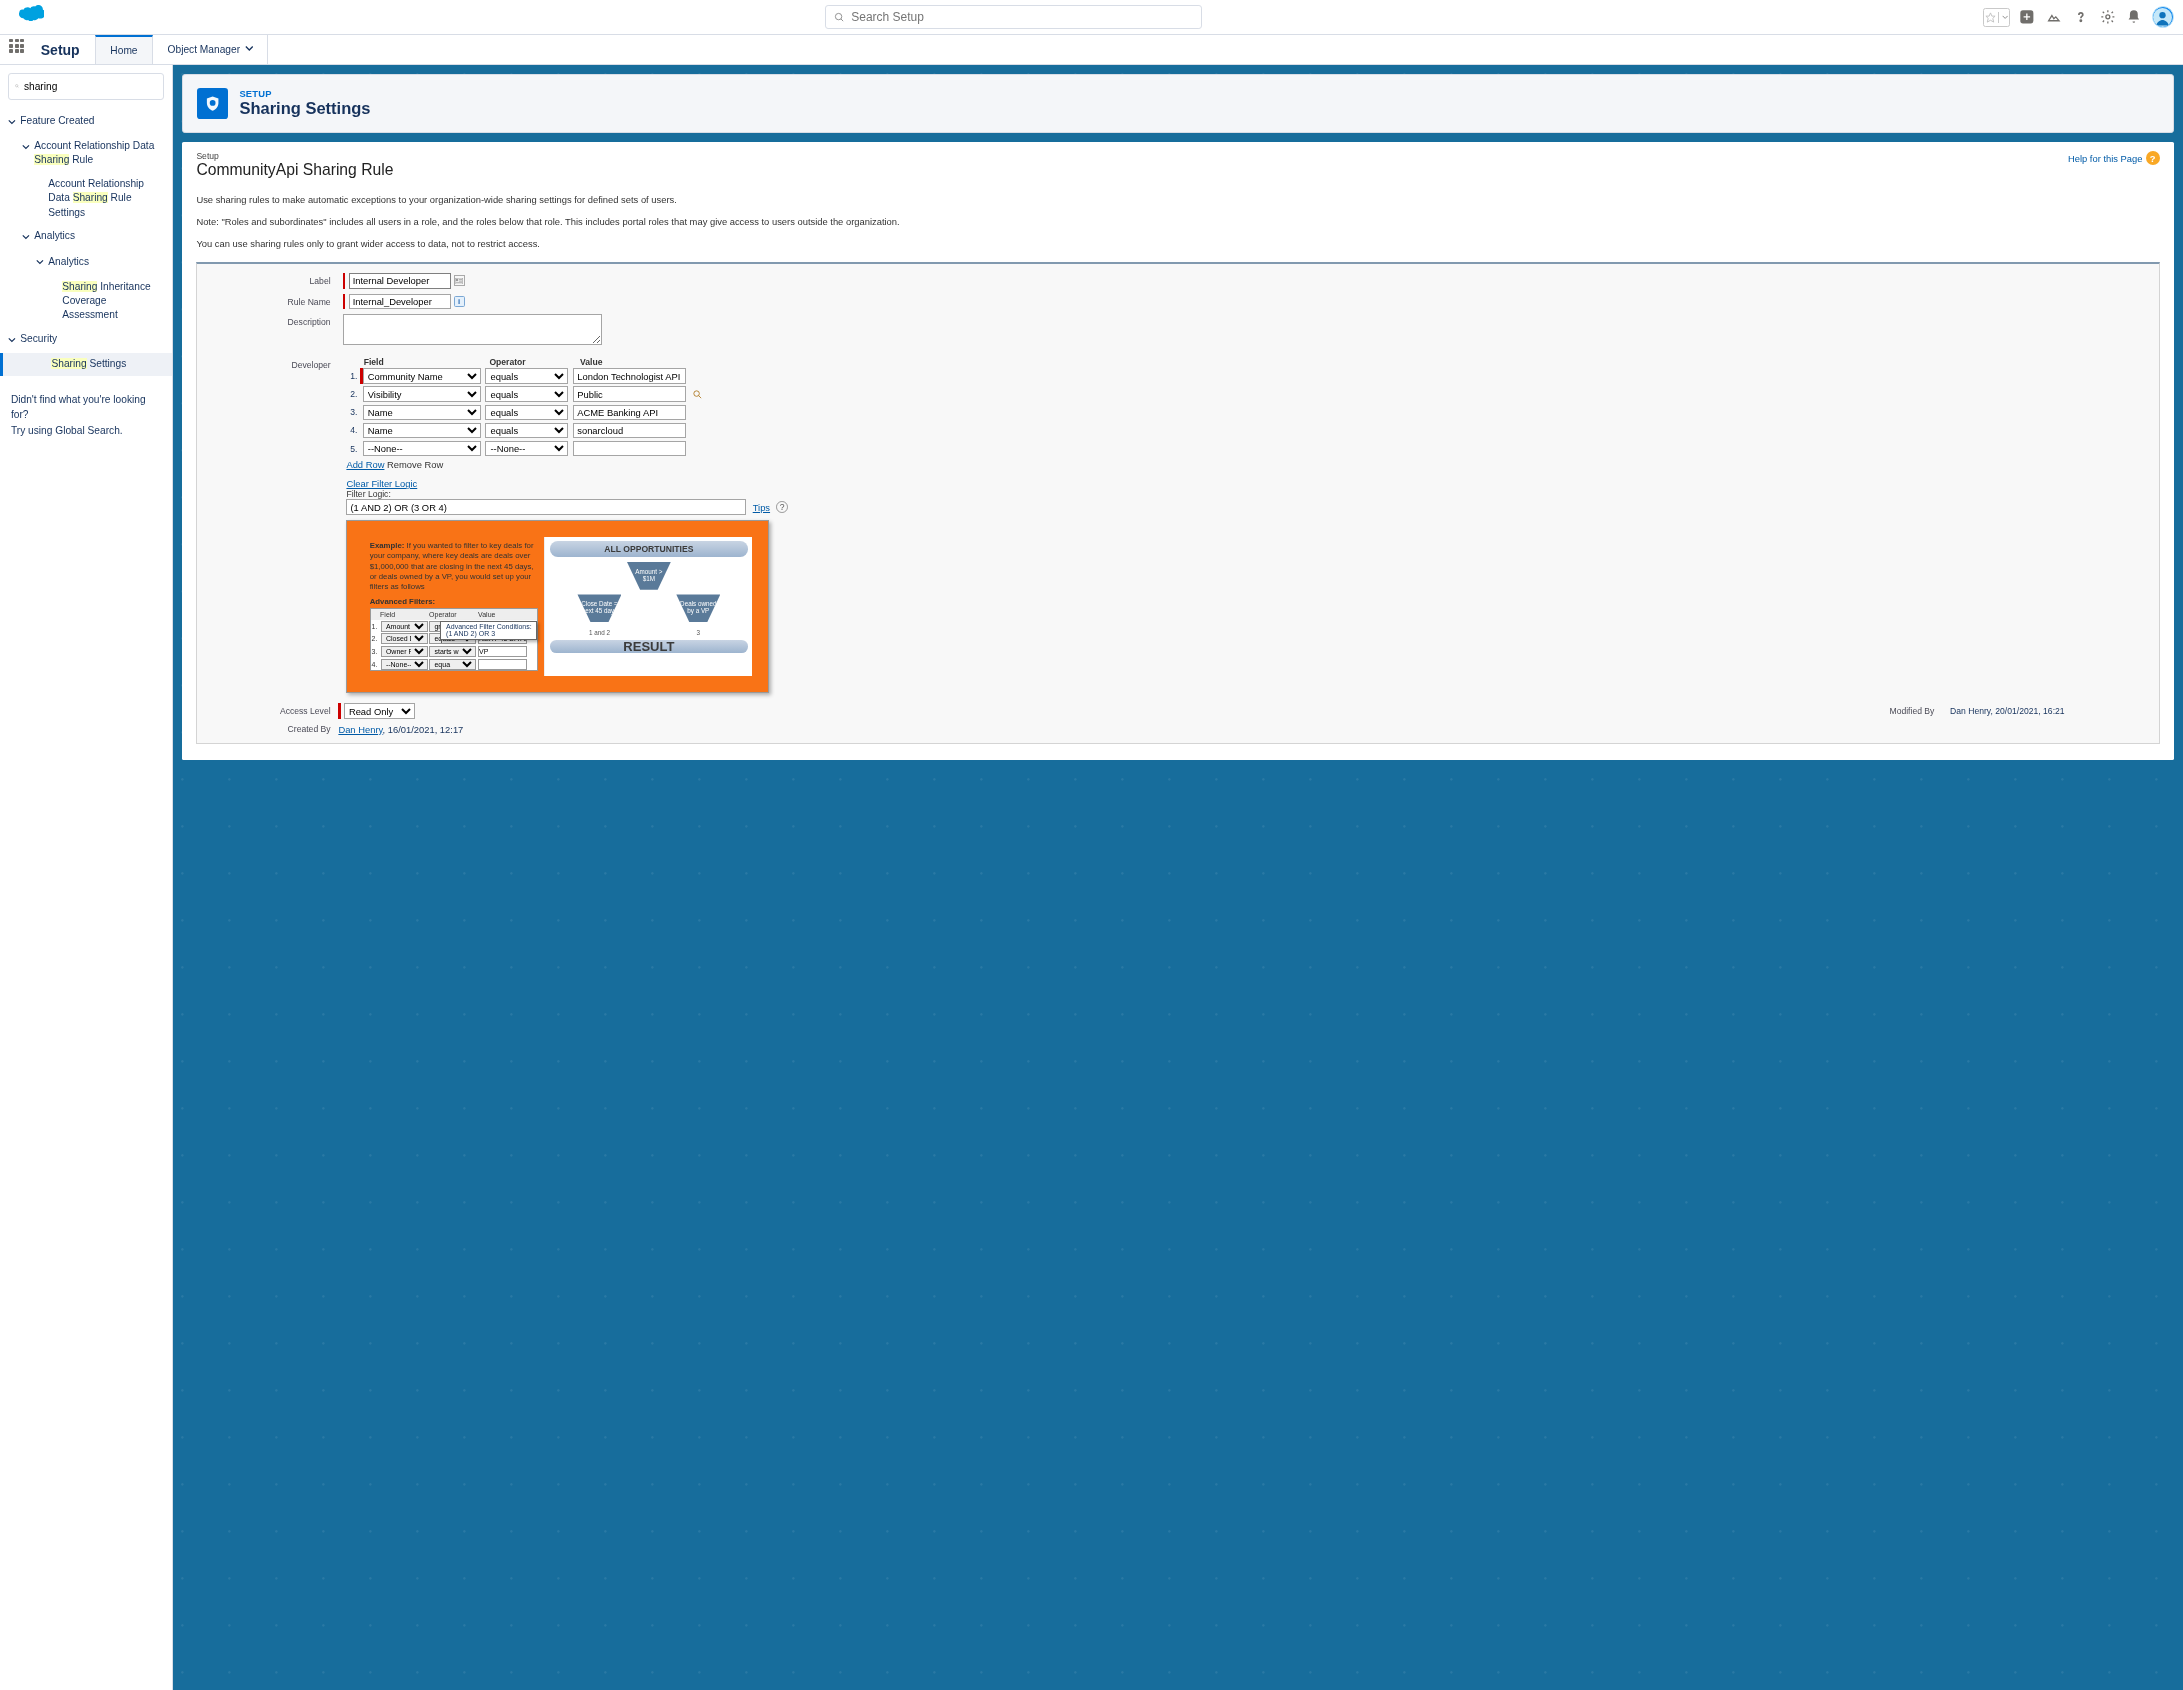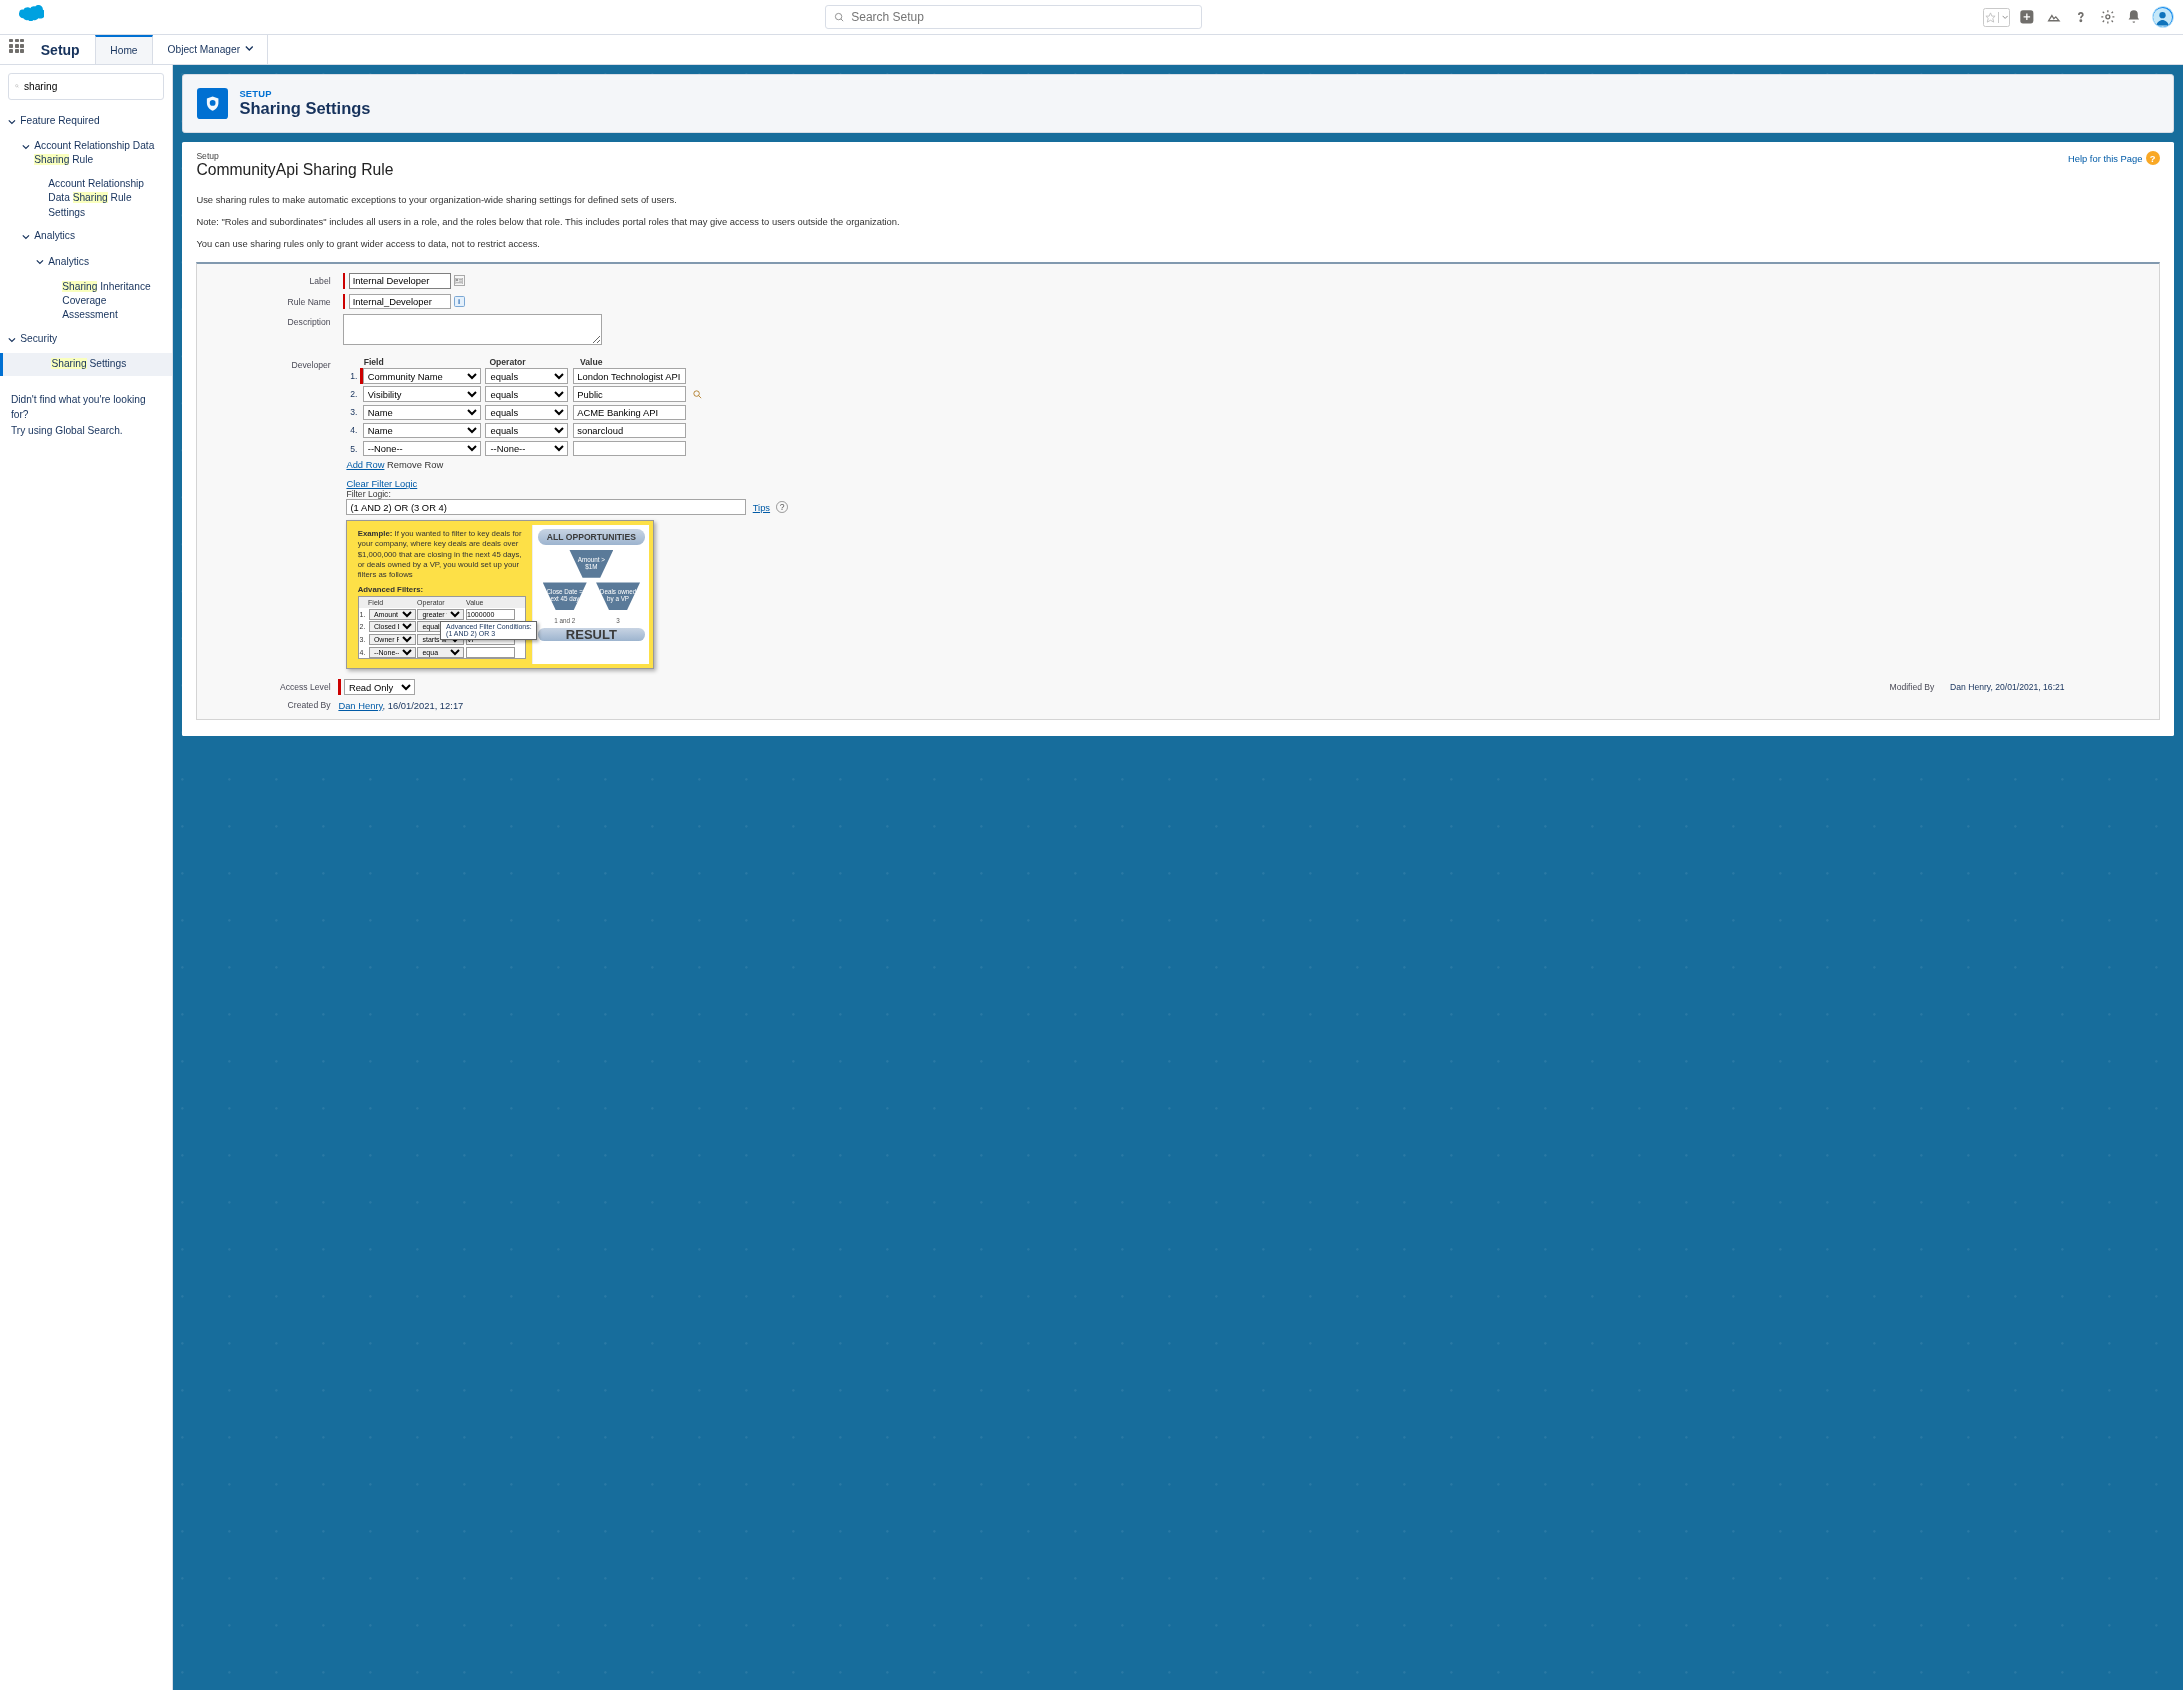--- a/index.html
+++ b/index.html
@@ -83,21 +83,21 @@
 .lookup-icon { width:12.6px; height:12.6px; cursor:pointer; display:flex;align-items:center;justify-content:center; }
 .crit-links { margin-left: 149px; font-size: 9.4px; margin-top: 3.1px; }
 .crit-links a { color: #015ba7; text-decoration: underline; cursor: pointer; }
 .crit-links .nolink { color: #333; }
 .filter-logic-block { margin-left: 149px; margin-top: 7.8px; }
 .filter-logic-block .lbl { font-size: 8.6px; color: #333; }
 .filter-logic-row { display:flex; align-items:center; gap:6.3px; }
 .filter-logic-input { width: 400px; border:0.8px solid #a5a5a5; height:15.7px; font-size:9.4px; padding:0.8px 3.1px; }
 .tips { color: #015ba7; text-decoration: underline; font-size:9.4px; cursor:pointer; }
 .q-circle { width:11.8px; height:11.8px; border-radius:50%; border:0.8px solid #999; color:#555; font-size:8.6px; display:flex;align-items:center;justify-content:center; cursor:pointer; }
-.example-box { margin-left: 149px; margin-top: 4.7px; width: 308px; border: 0.8px solid #999; background: #fde047; box-shadow: 1.6px 1.6px 3.9px rgba(0,0,0,0.3); padding: 4px; display:flex; position:relative; }
+.example-box { margin-left: 149px; margin-top: 4.7px; width: 423px; border: 0.8px solid #999; background: #f97316; box-shadow: 1.6px 1.6px 3.9px rgba(0,0,0,0.3); padding: 16px; display:flex; position:relative; }
 .example-left { width: 181px; padding: 4.7px 6.3px; font-size: 7.8px; line-height: 1.3; color:#333; }
 .example-left .af-title { font-size:7.8px; font-weight:bold; margin-top:4.7px; }
 .ex-table { border:0.8px solid #999; background:#fff; margin-top:1.6px; font-size:7px; }
 .ex-sel { border:0.8px solid #999; font-size:7px; width:47px; height:11px; }
 .ex-val { border:0.8px solid #999; font-size:7px; width:49px; height:11px; }
 .example-right { flex:1; background:#fff; border-left:0.8px solid #eee; padding: 4.7px; position:relative; }
 .opps-bar { background: linear-gradient(#c8d4e3,#9db4cf); height:15.7px; display:flex;align-items:center;justify-content:center; font-size:8.6px; color:#3b3b3b; border-radius:7.8px; font-weight:600; }
 .funnels { display:flex; justify-content:space-around; margin-top:4.7px; }
 .funnel { width:44px; display:flex; flex-direction:column; align-items:center; font-size:6.3px; color:#fff; }
 .funnel-shape { width:44px; height:28px; background: #5a7a99; clip-path: polygon(0 0, 100% 0, 70% 100%, 30% 100%); display:flex;align-items:center;justify-content:center; text-align:center; line-height:1.1; padding:1.6px; }
@@ -214,21 +214,21 @@
           <circle cx="10" cy="10" r="7"></circle>
           <line x1="20" y1="20" x2="15" y2="15"></line>
         </svg>
       <input type="text" value="sharing" style="">
     </div>
     <div id="tree">
         <div class="tree-item tree-l0">
           <span class="tree-chevron"><svg width="7.8" height="7.8" viewBox="0 0 10 10">
               <path d="M1 3l4 4 4-4" stroke="#16325c" fill="none" stroke-width="1.5"></path>
             </svg></span>
-          <span class="tree-label">Feature Required</span>
+          <span class="tree-label">Feature Created</span>
         </div>
         <div class="tree-item tree-l1">
           <span class="tree-chevron"><svg width="7.8" height="7.8" viewBox="0 0 10 10">
               <path d="M1 3l4 4 4-4" stroke="#16325c" fill="none" stroke-width="1.5"></path>
             </svg></span>
           <span class="tree-label">Account Relationship Data <span class="hl">Sharing</span> Rule</span>
         </div>
         <div class="tree-item tree-l2">
           <span class="tree-chevron"></span>
           <span class="tree-label">Account Relationship Data <span class="hl">Sharing</span> Rule Settings</span>

